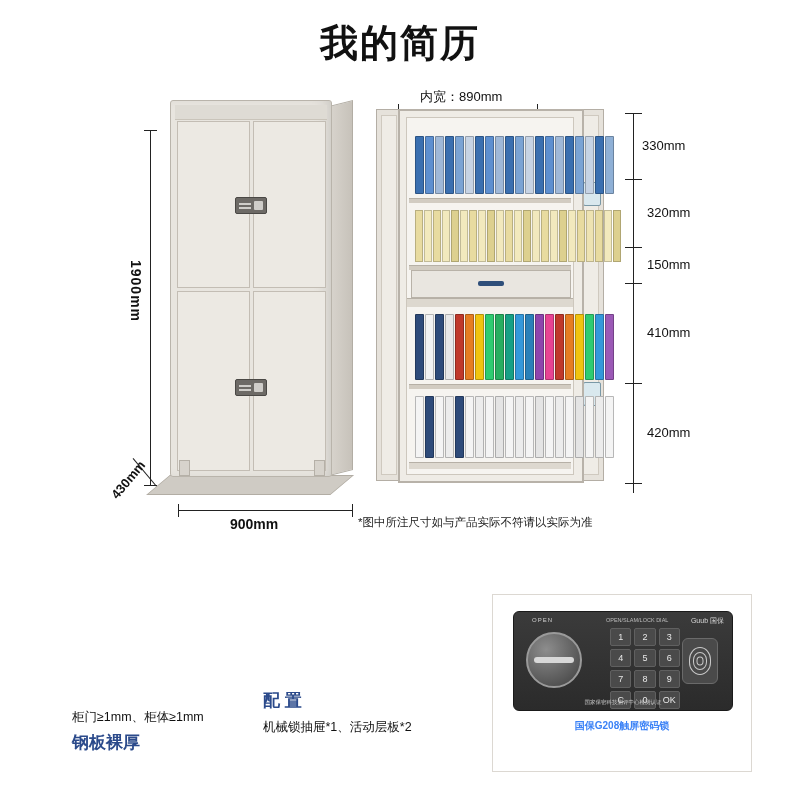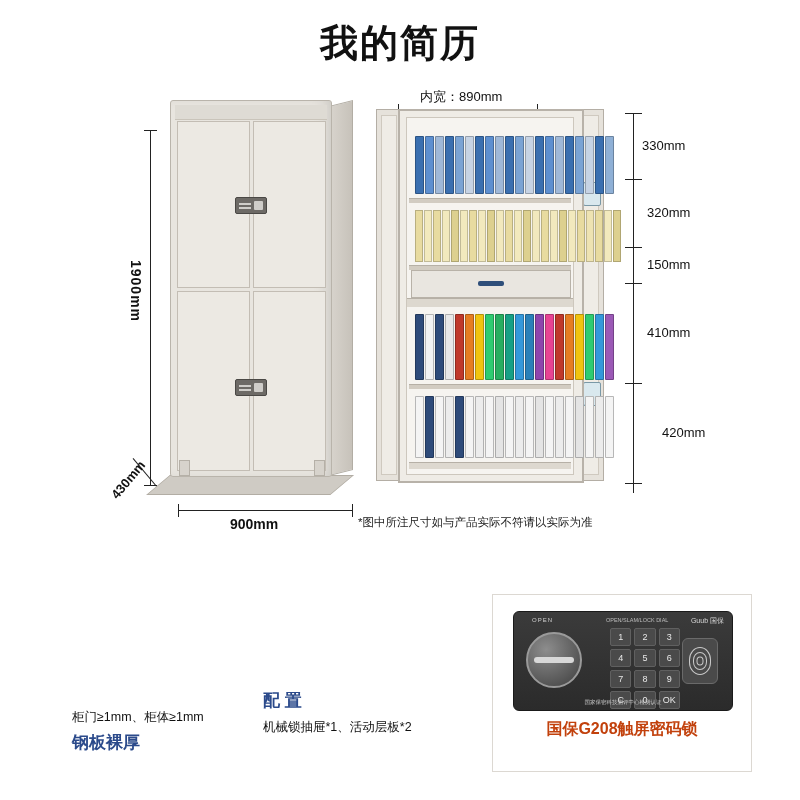--- a/index.html
+++ b/index.html
@@ -188,21 +188,21 @@
   .lock-brand{
     position:absolute;right:8px;top:4px;font-size:7px;color:#d9d9d9;
   }
   .lock-open-text{position:absolute;left:18px;top:5px;font-size:6px;color:#cfcfcf;letter-spacing:1px;}
   .lock-mid-text{position:absolute;left:92px;top:5px;font-size:5.5px;color:#bdbdbd;}
   .lock-bottom-text{
     position:absolute;left:0;right:0;bottom:4px;text-align:center;font-size:5.5px;color:#c8c8c8;
   }
   .lock-caption{
     position:absolute;left:0;right:0;top:124px;text-align:center;
-    font-size:16px;font-weight:bold;color:#c2410c;
+    font-size:10px;font-weight:bold;color:#3b82f6;
   }
 
   
   .stamp{
     position:absolute;left:462px;top:556px;width:120px;height:62px;
   }
   .stamp-oval{
     position:absolute;left:0;top:0;width:120px;height:62px;border-radius:50%;
     border:3px solid #c8102e;background:#fff;
   }
@@ -393,21 +393,21 @@
     <div class="tick" style="left:0px;top:84px;width:17px;height:1px;"></div>
     <div class="tick" style="left:0px;top:152px;width:17px;height:1px;"></div>
     <div class="tick" style="left:0px;top:188px;width:17px;height:1px;"></div>
     <div class="tick" style="left:0px;top:288px;width:17px;height:1px;"></div>
     <div class="tick" style="left:0px;top:388px;width:17px;height:1px;"></div>
 
     <div class="dim-text" style="left:17px;top:43px;">330mm</div>
     <div class="dim-text" style="left:22px;top:110px;">320mm</div>
     <div class="dim-text" style="left:22px;top:162px;">150mm</div>
     <div class="dim-text" style="left:22px;top:230px;">410mm</div>
-    <div class="dim-text" style="left:22px;top:330px;margin-left:15px;">420mm</div>
+    <div class="dim-text" style="left:22px;top:330px;">420mm</div>
   </div>
 
   <div class="note">*图中所注尺寸如与产品实际不符请以实际为准</div>
 
   <div class="spec">
 
 
 
     <div class="spec-row" style="top:124px;">
       <div class="spec-key col1" style="top:0px;margin-top:42px;">钢板裸厚</div>

